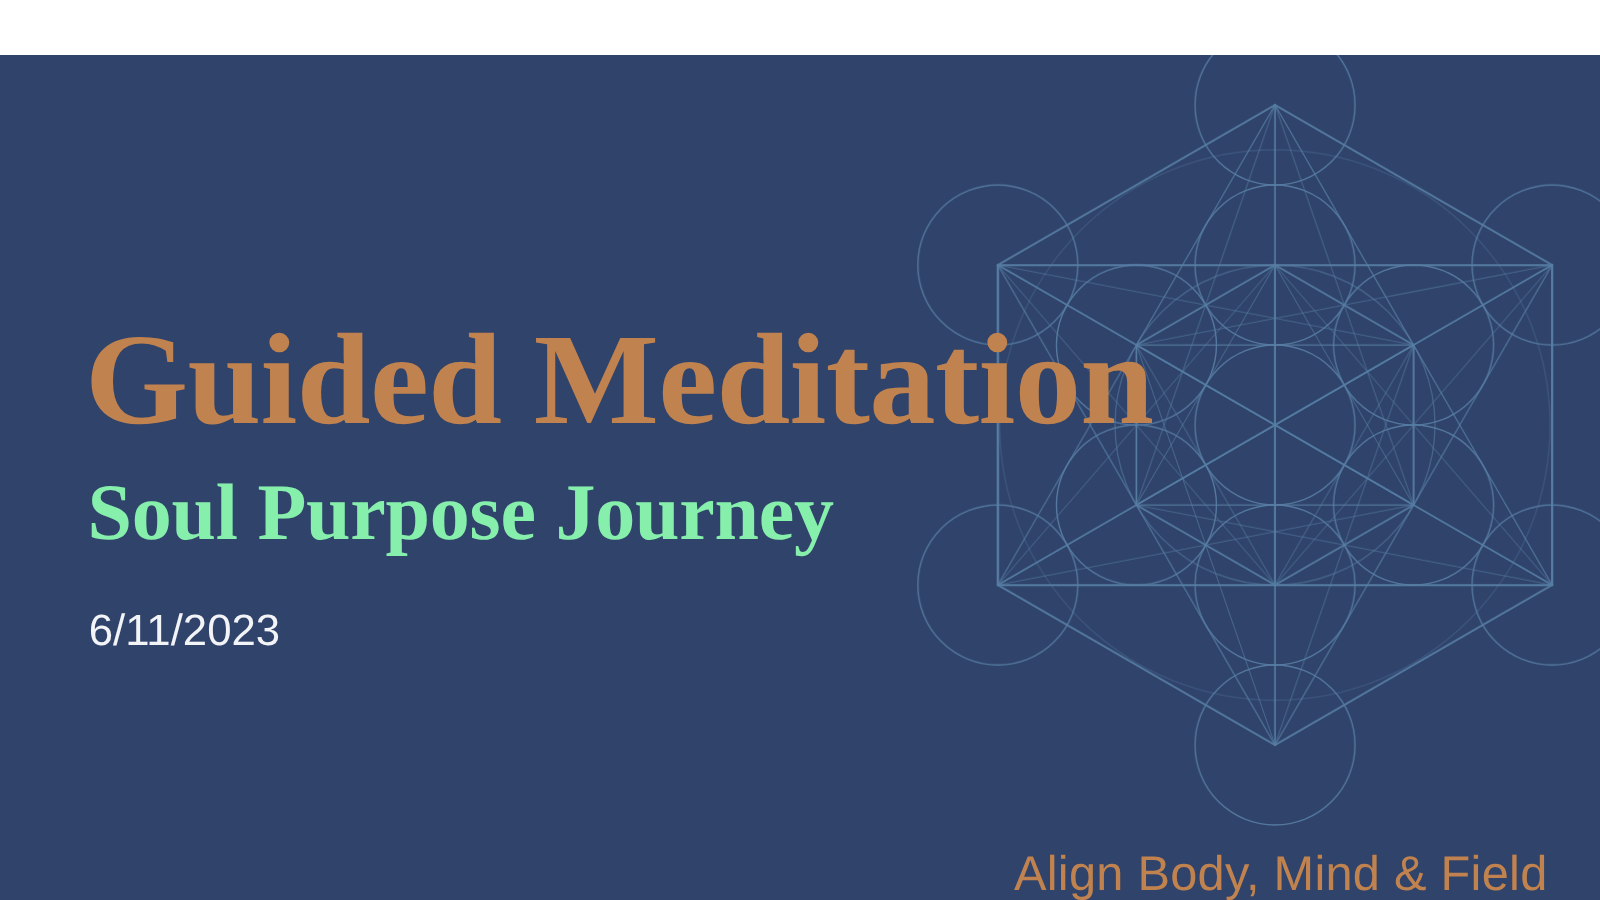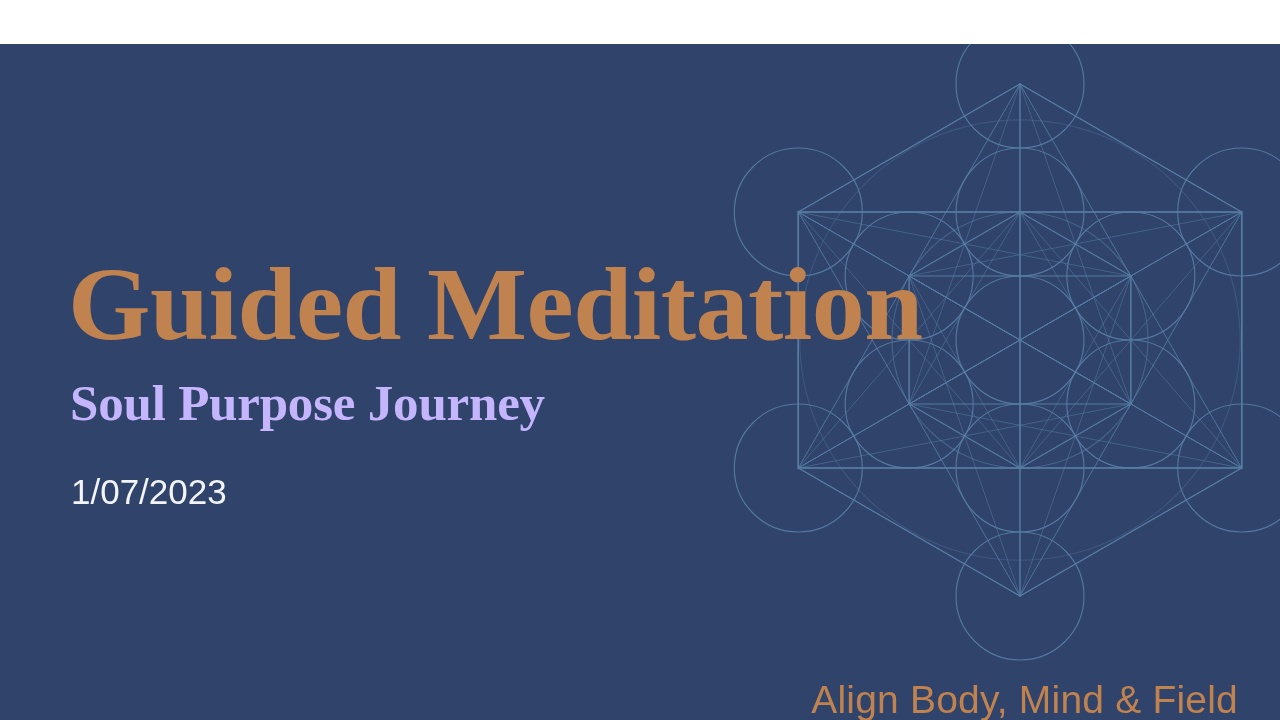--- a/index.html
+++ b/index.html
@@ -45,24 +45,24 @@
     color: #c0824e;
     margin: 0;
     white-space: nowrap;
     transform: scaleX(1.02);
     transform-origin: left center;
   }
 
   #subtitle {
     font-family: "Liberation Serif", "DejaVu Serif", serif;
     font-weight: bold;
-    font-size: 51px;
+    font-size: 64px;
     line-height: 1.0;
     letter-spacing: -0.2px;
-    color: #c4b5fd;
+    color: #86efac;
     margin: 22px 0 0 2px;
     white-space: nowrap;
   }
 
   #detail-lines {
     margin-top: 38px;
     margin-left: 3px;
   }
   .detail-line {
     font-family: "Liberation Sans", sans-serif;
@@ -207,19 +207,19 @@
         <circle cx="798.30" cy="168.00" r="64.00" opacity="0.9"></circle>
         <circle cx="1020.00" cy="296.00" r="128.00" opacity="0.55"></circle>
         <circle cx="1020.00" cy="296.00" r="220.16" opacity="0.35"></circle>
       </g>
   </svg>
 
   <div id="text-block">
     <h1 id="title">Guided Meditation</h1>
     <h2 id="subtitle">Soul Purpose Journey</h2>
     <div id="detail-lines">
-      <div class="detail-line">1/07/2023</div>
+      <div class="detail-line">6/11/2023</div>
     </div>
   </div>
 
   <div id="tagline">Align Body, Mind &amp; Field</div>
 
 </div>
 
 </body></html>

